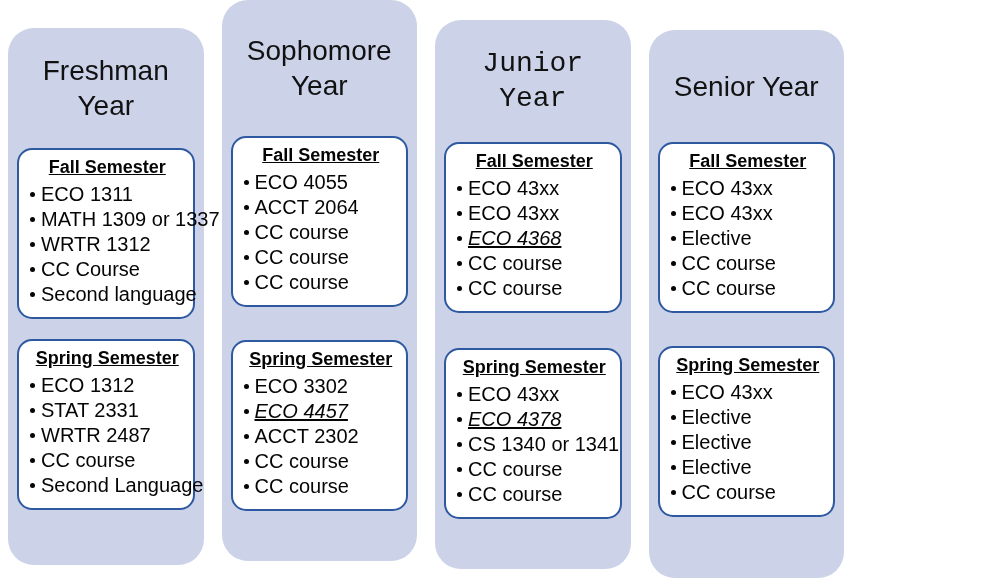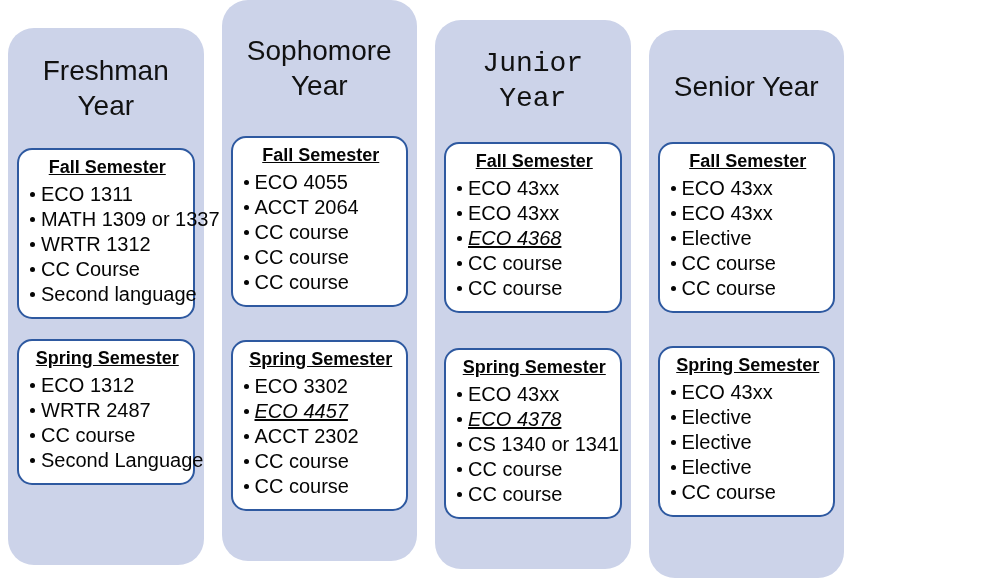--- a/index.html
+++ b/index.html
@@ -137,20 +137,24 @@
   </div>
         <div class="sem-card">
     <h3 class="sem-title">Spring Semester</h3>
     <ul class="course-list">
             <li class="course-item">
     <span class="bullet"></span>
     <span class="course-text">ECO 1312</span>
   </li>
             <li class="course-item">
     <span class="bullet"></span>
+    <span class="course-text">STAT 2331</span>
+  </li>
+            <li class="course-item">
+    <span class="bullet"></span>
     <span class="course-text">WRTR 2487</span>
   </li>
             <li class="course-item">
     <span class="bullet"></span>
     <span class="course-text">CC course</span>
   </li>
             <li class="course-item">
     <span class="bullet"></span>
     <span class="course-text">Second Language</span>
   </li>

